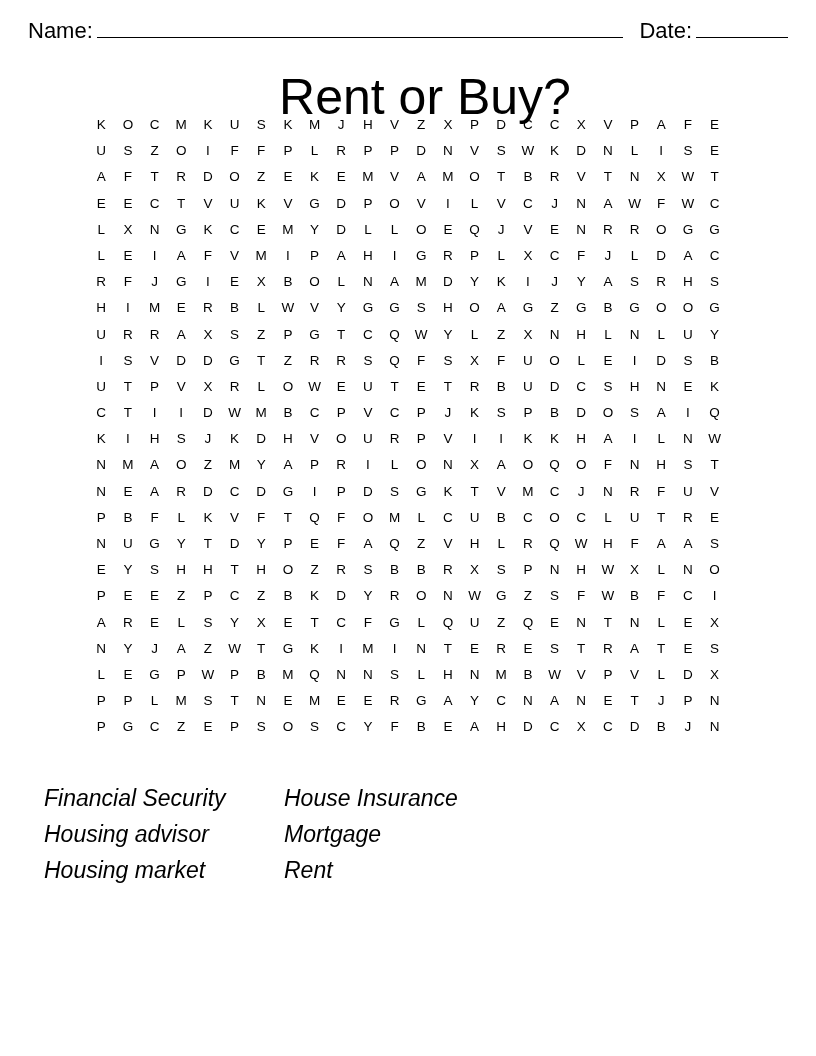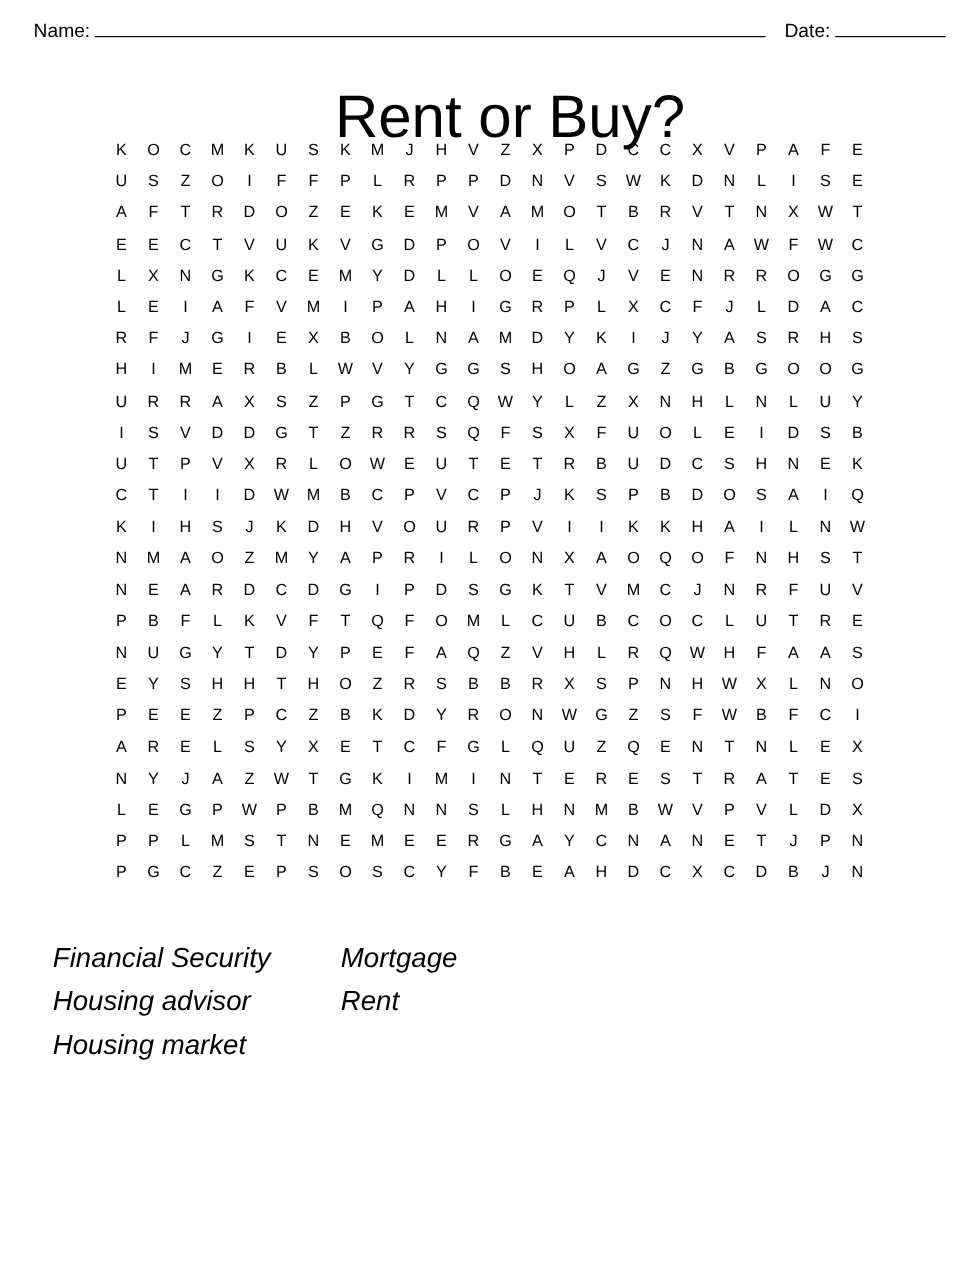--- a/index.html
+++ b/index.html
@@ -18,21 +18,21 @@
 
   
   .header {
     position: absolute;
     top: 2px;
     left: 28px;
     right: 28px;
     height: 24px;
     display: flex;
     align-items: baseline;
-    font-size: 16px;
+    font-size: 22px;
   }
   .header .field-label {
     white-space: nowrap;
   }
   .header .rule {
     display: inline-block;
     border-bottom: 1px solid #000;
     height: 13px;
     margin: 0 0 0 4px;
   }
@@ -683,16 +683,17 @@
     <div class="cell">N</div>
   </div>
 
 <div class="wordlist">
     <div class="col">
       <div class="word">Financial Security</div>
       <div class="word">Housing advisor</div>
       <div class="word">Housing market</div>
     </div>
     <div class="col">
+      <div class="word">House Insurance</div>
       <div class="word">Mortgage</div>
       <div class="word">Rent</div>
     </div>
   </div>
 
 </body></html>

